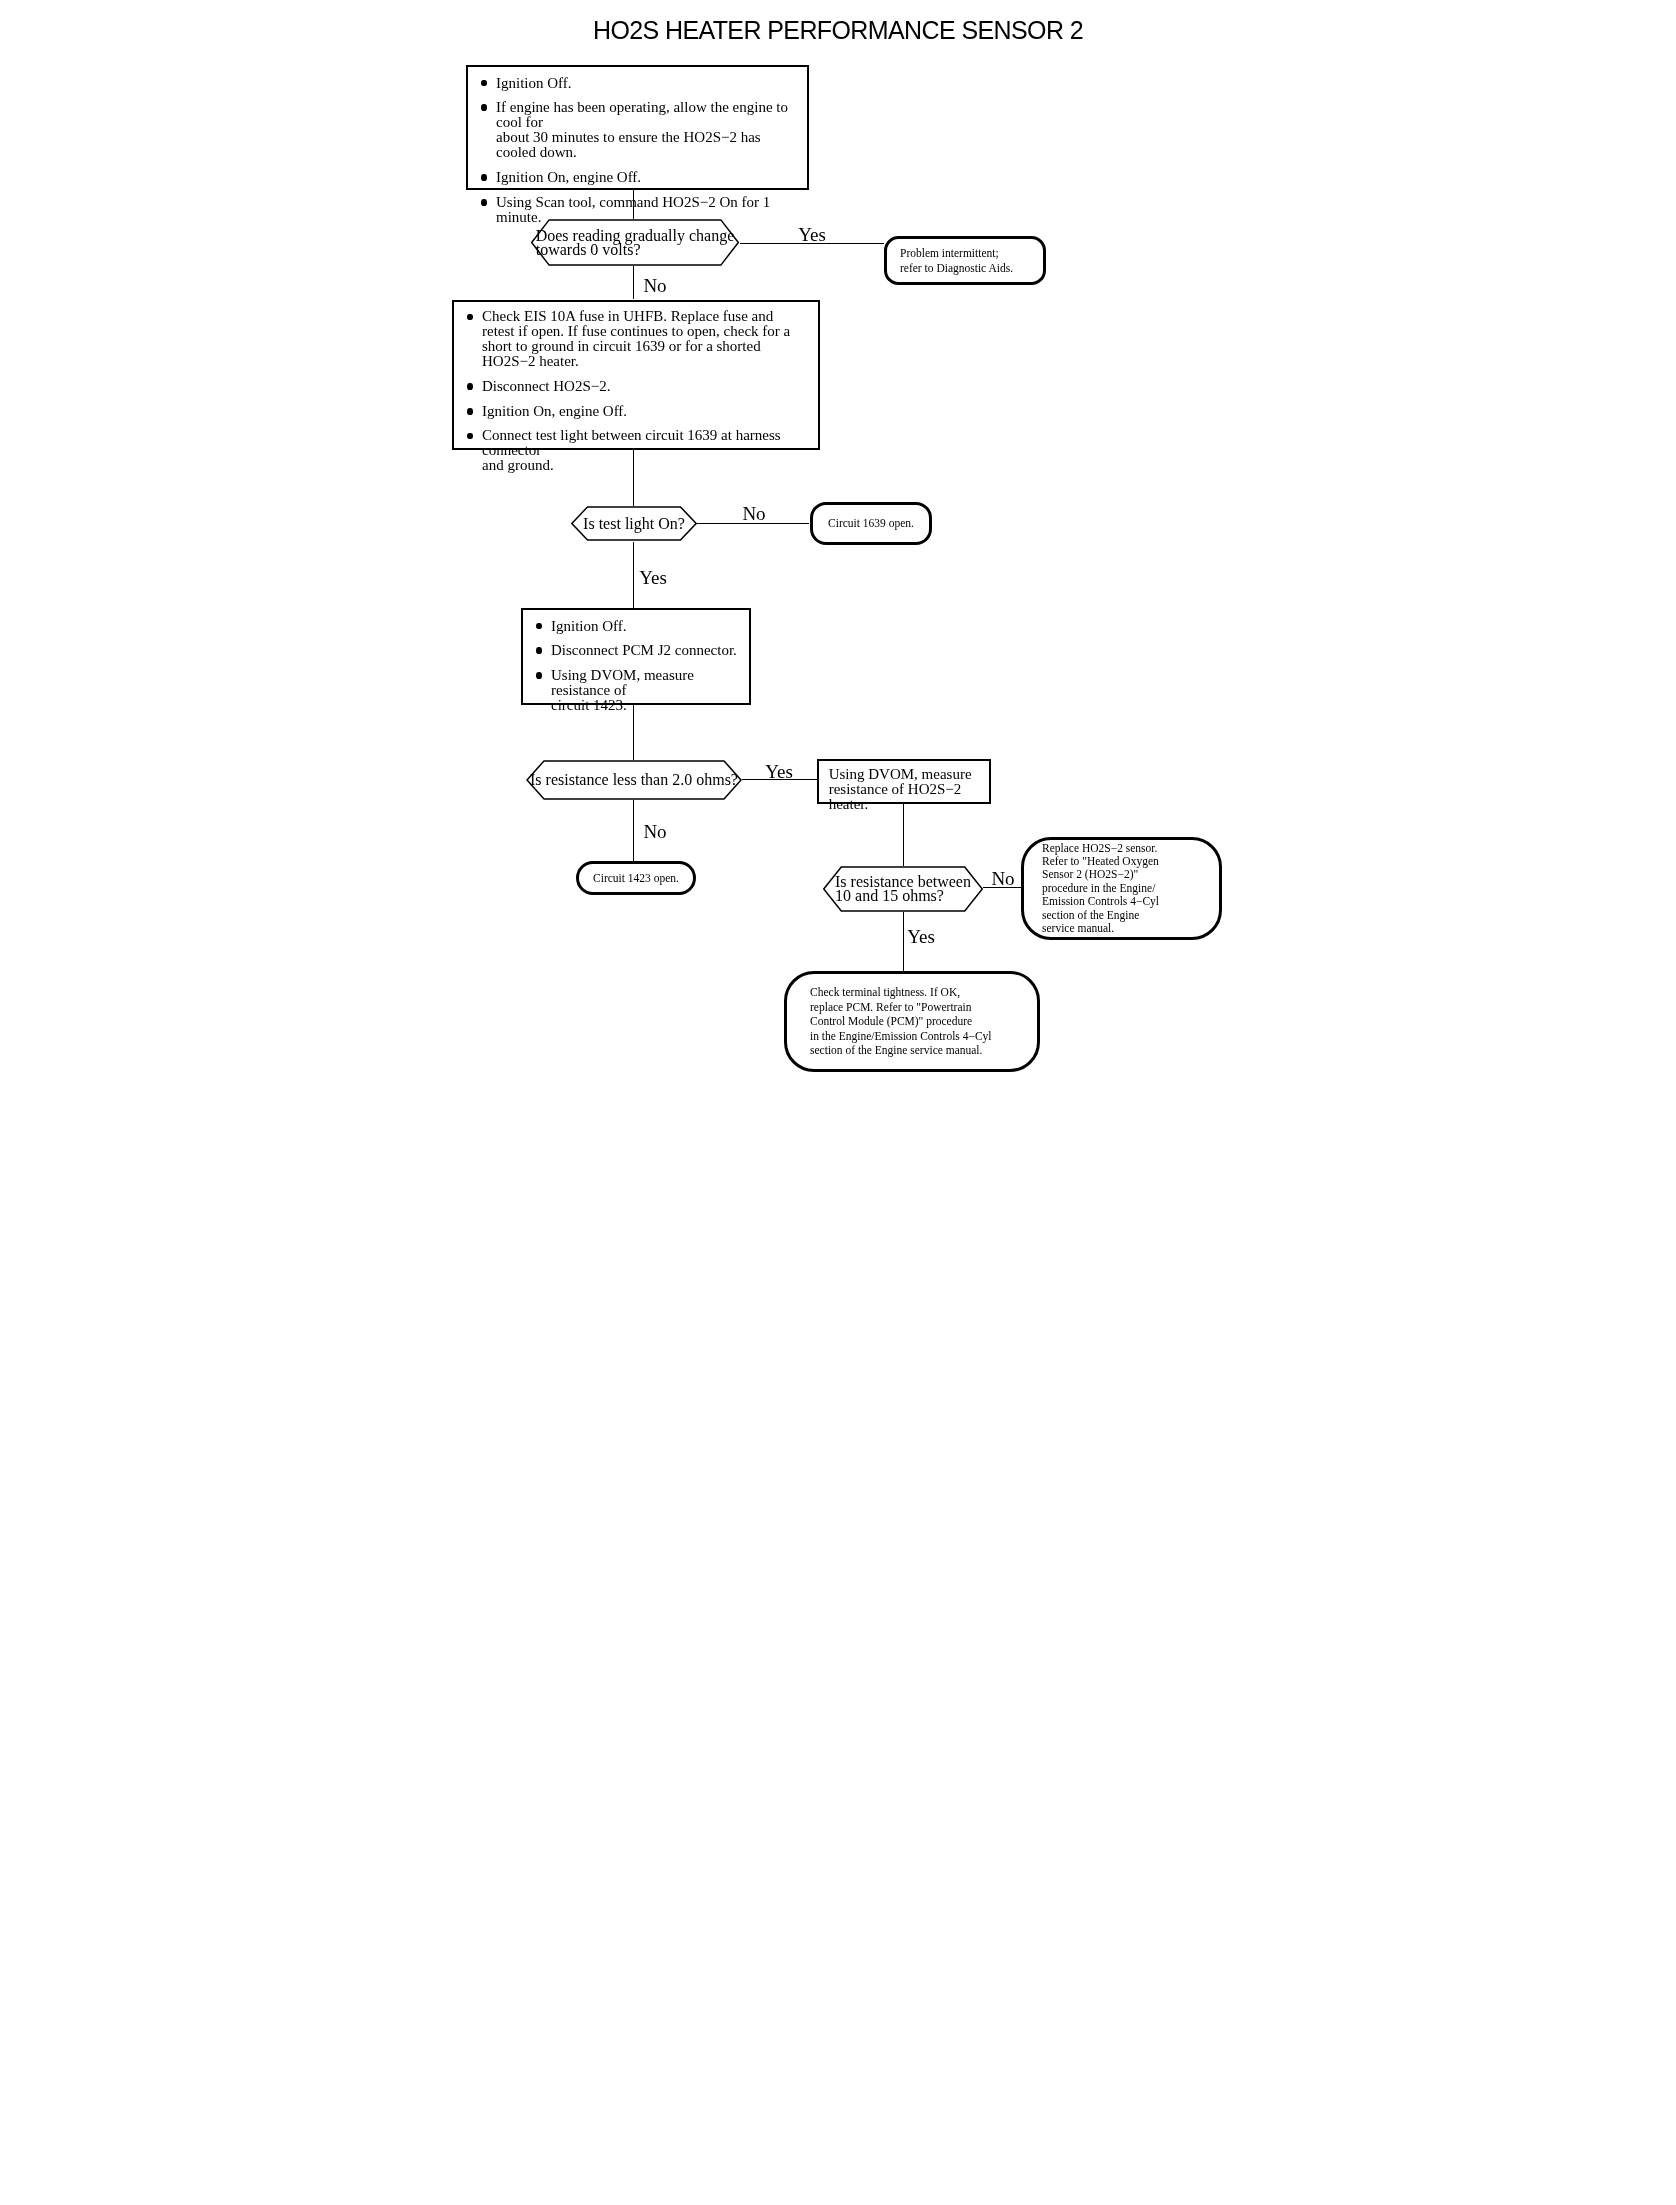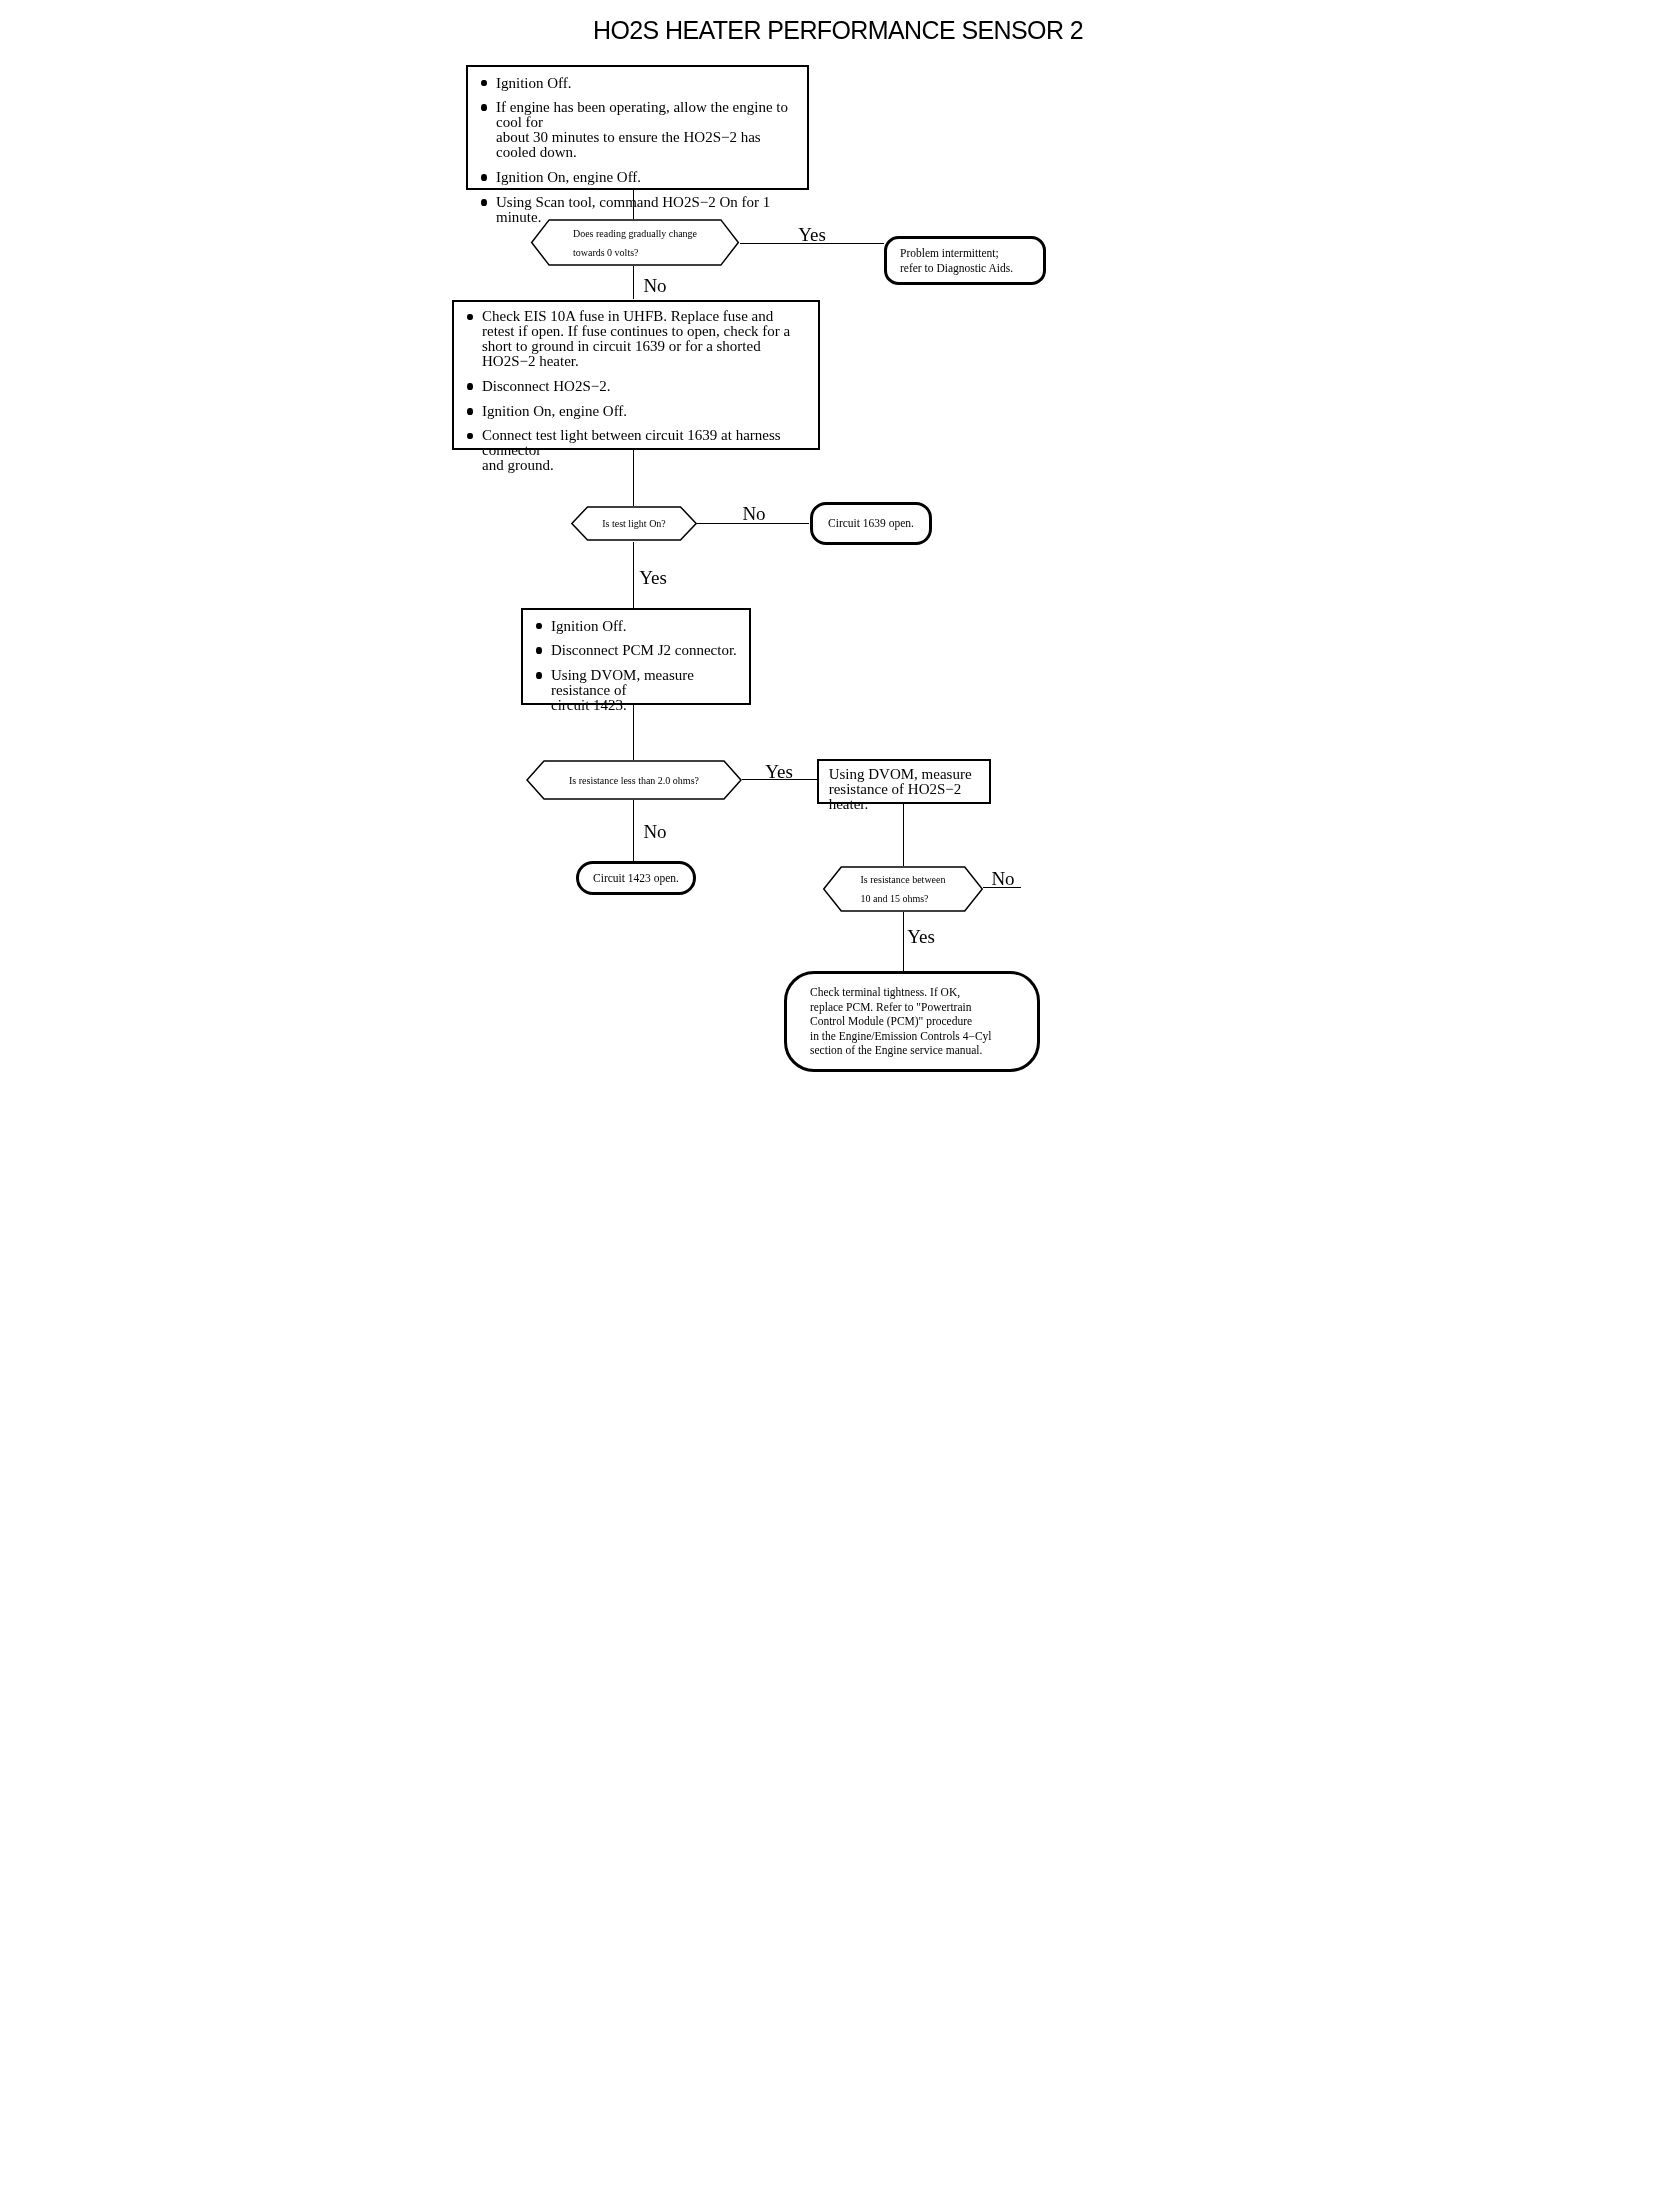--- a/index.html
+++ b/index.html
@@ -18,21 +18,21 @@
   }
   .bullet-item{position:relative;padding-left:16px;margin-bottom:9.7px;}
   .bullet-item:last-child{margin-bottom:0;}
   .dot{position:absolute;left:1.2px;top:4.3px;width:5.5px;height:6.7px;border-radius:50%;background:#000;}
   .btext{display:block;font-size:15px;line-height:15px;white-space:pre-line;}
   .hex{position:absolute;}
   .hex svg{position:absolute;left:0;top:0;display:block;}
   .hex-text{
     position:absolute;left:0;top:0;width:100%;height:100%;
     display:flex;align-items:center;justify-content:center;
-    font-size:10px;line-height:19px;text-align:left;white-space:pre-line;
+    font-size:16px;line-height:14px;text-align:left;white-space:pre-line;
   }
   .terminal{
     position:absolute;border:3.6px solid #000;background:#fff;box-sizing:border-box;
     display:flex;align-items:center;justify-content:flex-start;
     font-size:11.5px;line-height:14.6px;white-space:pre-line;
   }
   .terminal.center{justify-content:center;text-align:left;}
   .line{position:absolute;background:#000;}
   .edge-label{
     position:absolute;width:36px;text-align:center;font-size:19px;
@@ -174,20 +174,29 @@
     <svg width="160" height="46" viewBox="0 0 264 76">
       <polygon points="1,38 30,1.5 234,1.5 263,38 234,74.5 30,74.5" fill="#fff" stroke="#000" stroke-width="2.5"></polygon>
     </svg>
     <div class="hex-text">Is resistance between
 10 and 15 ohms?</div>
   </div>
 
   <div class="edge-label" style="left:566px;top:868px;">No</div>
   <div class="line" style="left:564px;top:887px;width:38px;height:1.2px;"></div>
 
+  <div class="terminal" style="left:602px;top:837px;width:201px;height:103px;border-radius:30px;padding-left:18px;line-height:13.4px;">
+    <span class="pre">Replace HO2S−2 sensor.
+Refer to "Heated Oxygen
+Sensor 2 (HO2S−2)"
+procedure in the Engine/
+Emission Controls 4−Cyl
+section of the Engine
+service manual.</span>
+  </div>
 
   <div class="edge-label" style="left:484px;top:926px;">Yes</div>
   <div class="line" style="left:484px;top:912px;width:1.2px;height:59px;"></div>
 
   <div class="terminal" style="left:365px;top:971px;width:256px;height:101px;border-radius:30px;padding-left:23px;">
     <span class="pre">Check terminal tightness. If OK,
 replace PCM. Refer to "Powertrain
 Control Module (PCM)" procedure
 in the Engine/Emission Controls 4−Cyl
 section of the Engine service manual.</span>

